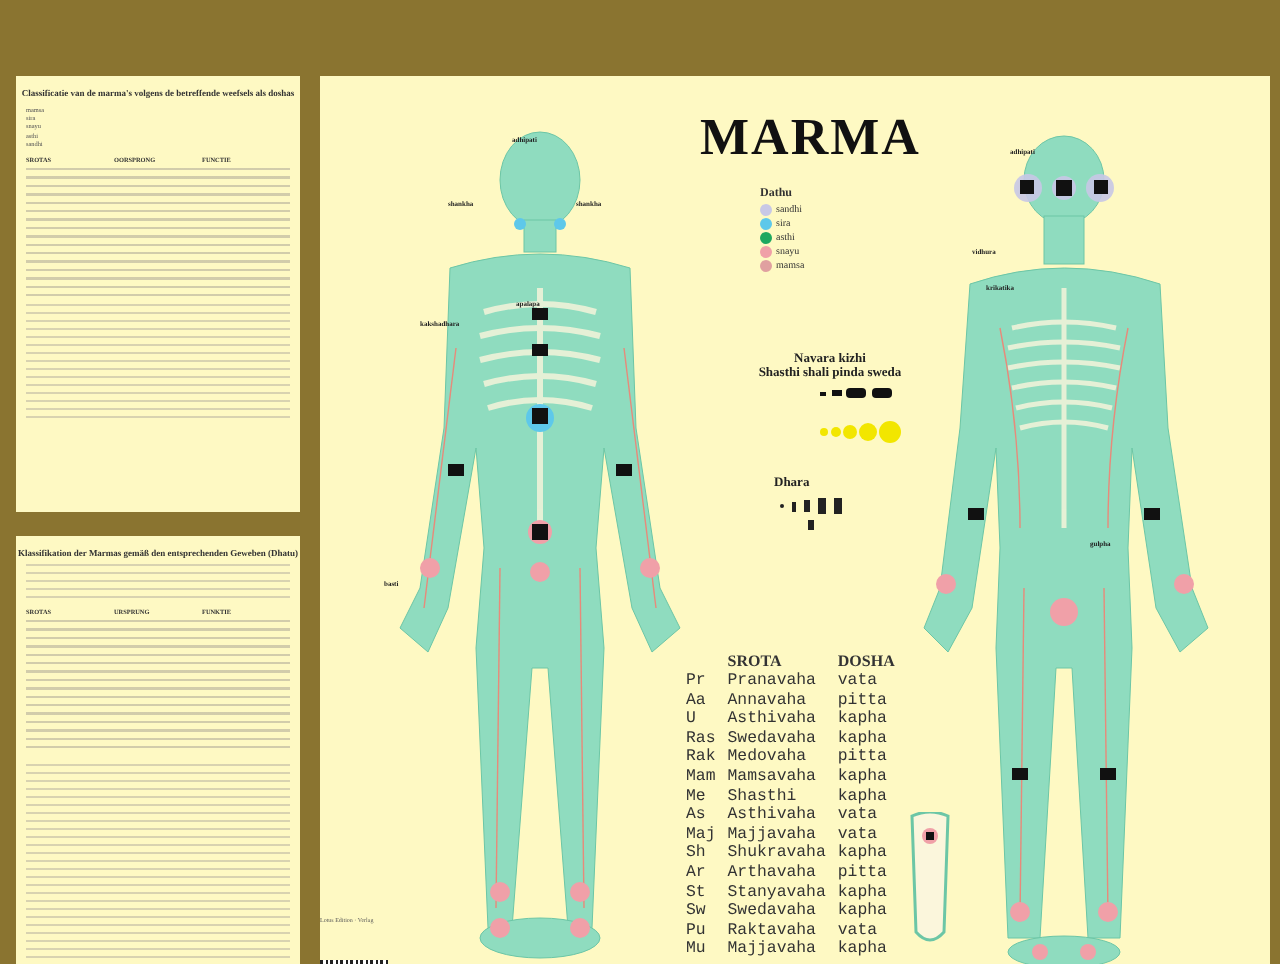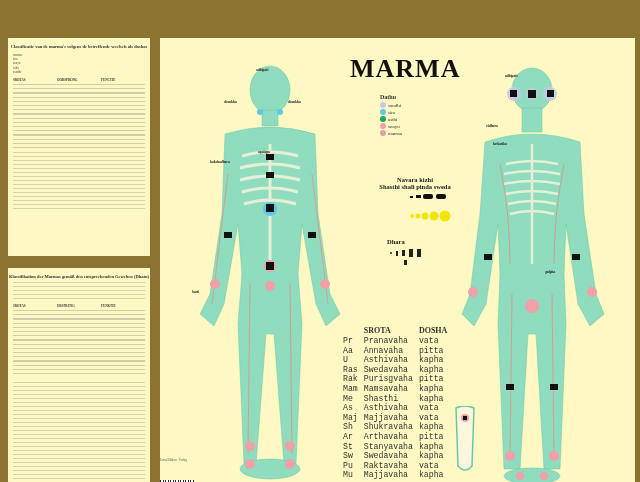--- a/index.html
+++ b/index.html
@@ -139,21 +139,21 @@
             <td>Asthivaha</td>
             <td>kapha</td>
           </tr>
       <tr>
             <td>Ras</td>
             <td>Swedavaha</td>
             <td>kapha</td>
           </tr>
       <tr>
             <td>Rak</td>
-            <td>Purisgvaha</td>
+            <td>Medovaha</td>
             <td>pitta</td>
           </tr>
       <tr>
             <td>Mam</td>
             <td>Mamsavaha</td>
             <td>kapha</td>
           </tr>
       <tr>
             <td>Me</td>
             <td>Shasthi</td>

